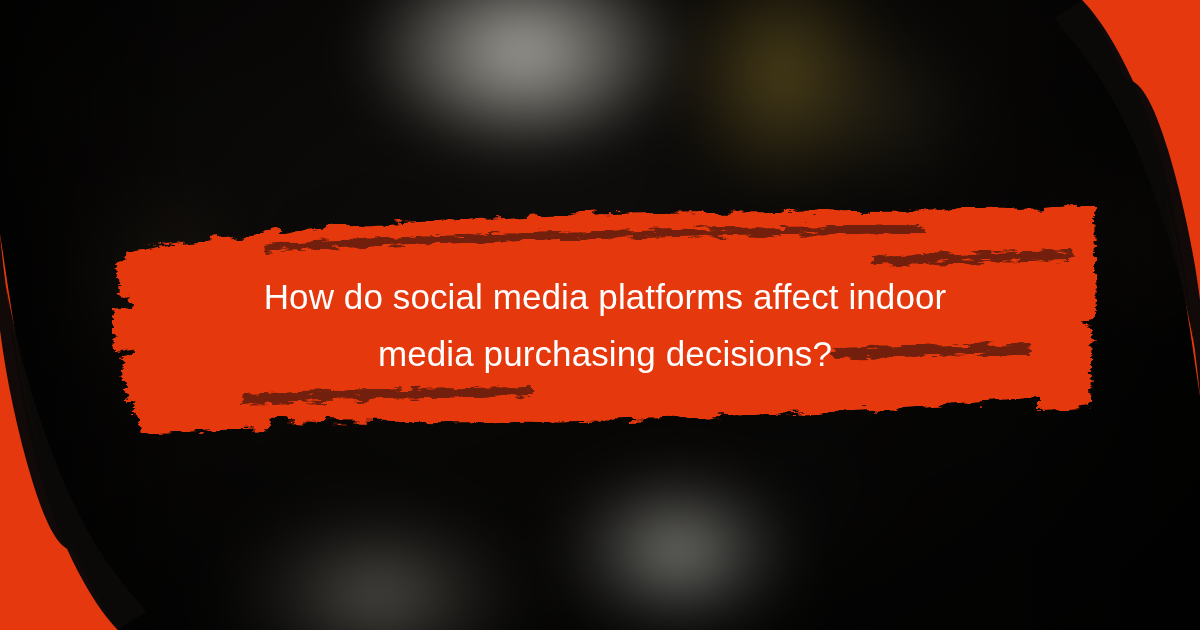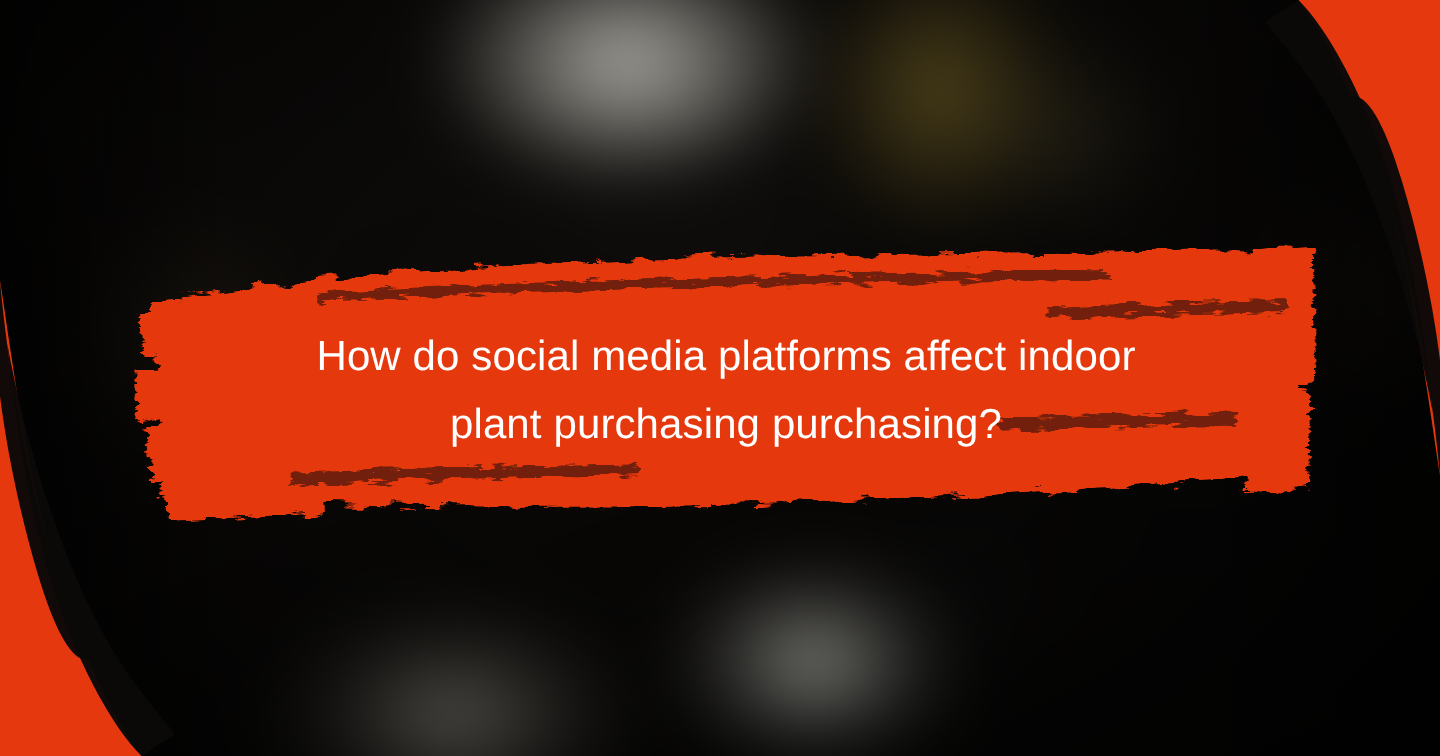--- a/index.html
+++ b/index.html
@@ -145,15 +145,15 @@
       <g filter="url(#roughen2)" opacity="0.55">
         <path d="M 150 46 C 330 36, 560 30, 810 27 L 812 35 C 560 38, 330 44, 152 54 Z" fill="#120d09"></path>
         <path d="M 760 58 C 830 55, 900 53, 960 52 L 961 62 C 900 63, 830 65, 762 68 Z" fill="#150f0a"></path>
         <path d="M 720 150 C 790 148, 860 147, 918 146 L 919 156 C 860 157, 790 159, 722 161 Z" fill="#150f0a"></path>
         <path d="M 130 196 C 230 192, 330 190, 420 189 L 421 198 C 330 199, 230 202, 132 206 Z" fill="#120d09"></path>
       </g>
     </svg>
   </div>
 
   <div class="headline">How do social media platforms affect indoor
-plant purchasing purchasing?</div>
+media purchasing decisions?</div>
 
 </div>
 
 </body></html>

